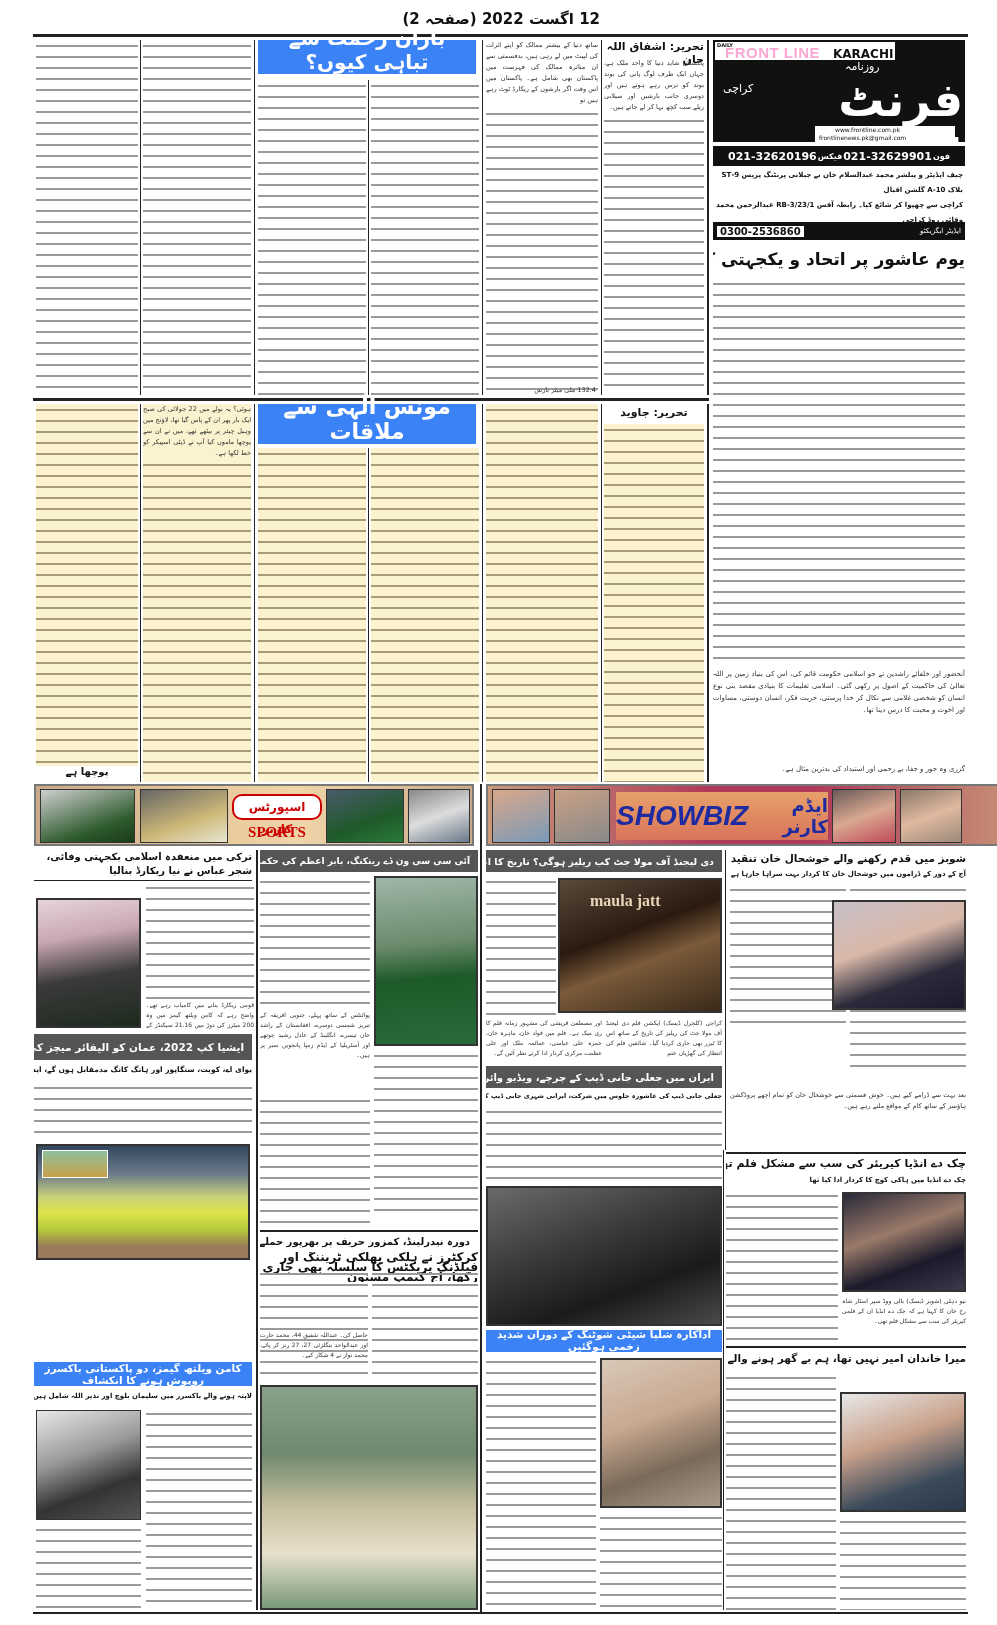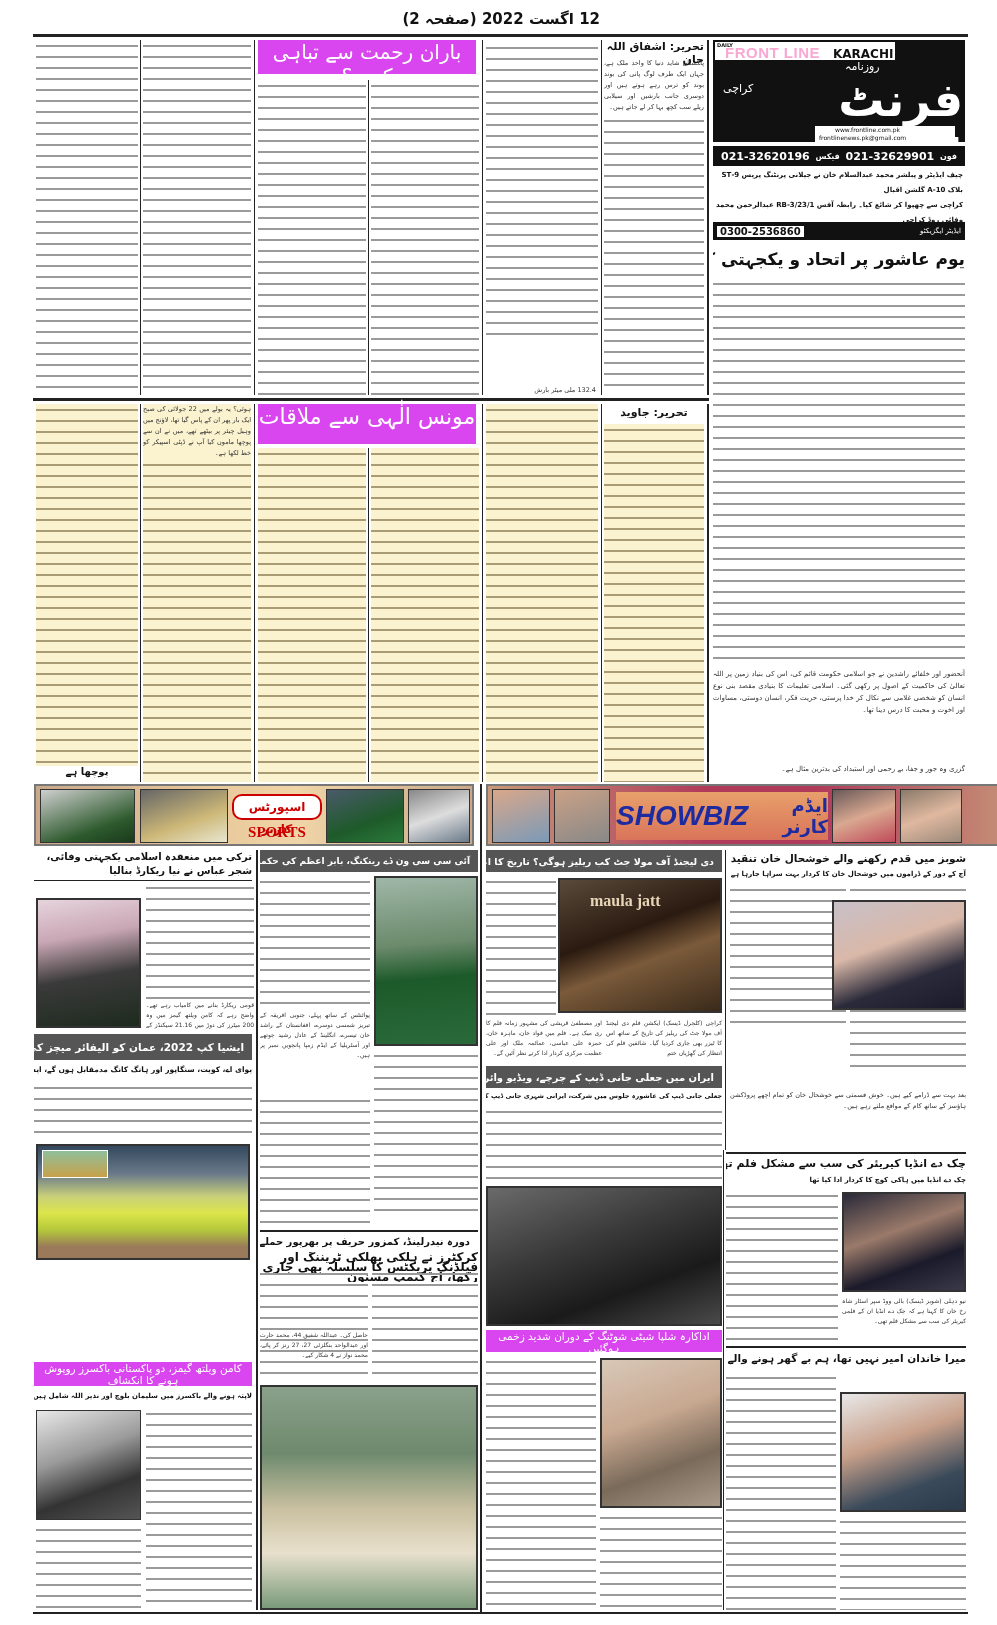--- a/index.html
+++ b/index.html
@@ -5,21 +5,21 @@
   * { box-sizing: border-box; margin: 0; padding: 0; }
   body { width: 997px; height: 1625px; background: #fff; font-family: "DejaVu Sans", sans-serif; position: relative; overflow: hidden; color: #111; }
   .abs { position: absolute; }
   .urdu { direction: rtl; font-size: 6.5px; line-height: 11px; color: #333; text-align: justify; overflow: hidden; }
   .col { position: absolute; overflow: hidden; }
   .lines { background: repeating-linear-gradient(to bottom, transparent 0 5px, #9a9a9a 5px 7px, transparent 7px 11px); }
   .yellow { background-color: #fbf3cf; }
   .yellow.lines { background: repeating-linear-gradient(to bottom, #fbf3cf 0 5px, #a99c74 5px 7px, #fbf3cf 7px 11px); }
   .vrule { position: absolute; width: 2px; background: #222; }
   .hrule { position: absolute; height: 2px; background: #222; }
-  .black-head { position: absolute; background: #d946ef; color: #fff; text-align: center; font-weight: normal; direction: rtl; display: flex; align-items: flex-start; justify-content: center; }
+  .black-head { position: absolute; background: #3b82f6; color: #fff; text-align: center; font-weight: bold; direction: rtl; display: flex; align-items: flex-end; justify-content: center; }
   .gray-head { position: absolute; background: #555; color: #fff; direction: rtl; font-size: 10.5px; font-weight: bold; display: flex; align-items: center; padding: 0 8px; overflow: hidden; white-space: nowrap; }
   .plain-head { position: absolute; direction: rtl; font-size: 12px; font-weight: bold; color: #111; text-align: center; white-space: nowrap; overflow: hidden; }
   .byline { position: absolute; direction: rtl; font-weight: bold; font-size: 11px; color: #111; }
   .photo { position: absolute; border: 1px solid #333; overflow: hidden; }
 </style>
 </head>
 <body>
 
 <div class="abs" style="left:400px; top:10px; width:200px; text-align:right; direction:rtl; font-size:15px; font-weight:bold;">
   <span>12 اگست 2022 (صفحہ 2)</span>
@@ -33,20 +33,21 @@
 
 <div class="black-head" style="left:258px; top:40px; width:218px; height:34px; font-size:20px;">
   <span>باران رحمت سے تباہی کیوں؟</span>
 </div>
 <div class="col urdu lines" style="left:258px; top:80px; width:108px; height:315px;"></div>
 <div class="vrule" style="left:368px; top:80px; height:315px; width:1px;"></div>
 <div class="col urdu lines" style="left:371px; top:80px; width:108px; height:315px;"></div>
 <div class="vrule" style="left:482px; top:40px; height:355px; width:1px;"></div>
 
 <div class="col urdu" style="left:486px; top:40px; width:112px; height:355px;">
+  <p style="color:#333;">ساتھ دنیا کے بیشتر ممالک کو اپنے اثرات کی لپیٹ میں لے رہی ہیں، بدقسمتی سے ان متاثرہ ممالک کی فہرست میں پاکستان بھی شامل ہے۔ پاکستان میں اس وقت اگر بارشوں کے ریکارڈ ٹوٹ رہے ہیں تو</p>
   <div class="lines" style="height:300px; margin-top:2px;"></div>
 </div>
 <div class="vrule" style="left:601px; top:40px; height:355px; width:1px;"></div>
 <div class="byline" style="left:604px; top:40px; width:100px; text-align:right;">
   <span>تحریر: اشفاق اللہ جان</span>
 </div>
 <div class="col urdu" style="left:604px; top:58px; width:100px; height:337px;">
   <p>پاکستان شاید دنیا کا واحد ملک ہے، جہاں ایک طرف لوگ پانی کی بوند بوند کو ترس رہے ہوتے ہیں اور دوسری جانب بارشیں اور سیلابی ریلے سب کچھ بہا کر لے جاتے ہیں۔</p>
   <div class="lines" style="height:280px; margin-top:2px;"></div>
 </div>
@@ -58,21 +59,21 @@
     <span class="abs" style="left:2px; top:0; font-size:5px; font-weight:bold; color:#111;">DAILY</span>
     <span class="abs" style="left:10px; top:2px; font-size:15px; font-weight:bold; color:#f9a8d4; font-family:'Liberation Sans', sans-serif; letter-spacing:0.5px;">FRONT LINE</span>
     <span class="abs" style="left:118px; top:5px; font-size:12px; font-weight:bold; color:#111;">KARACHI</span>
     <span class="abs" style="left:130px; top:18px; font-size:11px; color:#fff; direction:rtl;">روزنامہ</span>
     <span class="abs" style="left:30px; top:30px; font-size:46px; font-weight:bold; color:#fff; direction:rtl; line-height:56px;">فرنٹ لائن</span>
     <span class="abs" style="left:8px; top:40px; font-size:11px; color:#fff; direction:rtl;">کراچی</span>
     <div class="abs" style="left:100px; top:84px; width:140px; height:16px; background:#fff;"></div>
     <span class="abs" style="left:120px; top:84px; font-size:6px; color:#111;">www.frontline.com.pk</span>
     <span class="abs" style="left:104px; top:92px; font-size:6px; color:#111;">frontlinenews.pk@gmail.com</span>
   </div>
-  <div class="abs" style="left:2px; top:106px; width:252px; height:20px; background:#111; color:#fff; font-size:11px; font-weight:bold; display:flex; align-items:center; justify-content:space-between; padding:0 8px; direction:ltr;">
+  <div class="abs" style="left:2px; top:106px; width:252px; height:20px; background:#111; color:#fff; font-size:11px; font-weight:bold; display:flex; align-items:center; justify-content:space-between; padding:0 15px; direction:ltr;">
     <span>021-32620196</span>
     <span style="font-size:8px;">فیکس</span>
     <span>021-32629901</span>
     <span style="font-size:8px;">فون</span>
   </div>
   <div class="abs urdu" style="left:4px; top:128px; width:248px; font-size:7px; line-height:15px; color:#111; font-weight:bold; text-align:right;">
     <div>چیف ایڈیٹر و پبلشر محمد عبدالسلام خان نے جیلانی پرنٹنگ پریس 9-ST بلاک A-10 گلشن اقبال</div>
     <div>کراچی سے چھپوا کر شائع کیا۔ رابطہ آفس RB-3/23/1 عبدالرحمن محمد وفائی روڈ کراچی</div>
   </div>
 </div>

